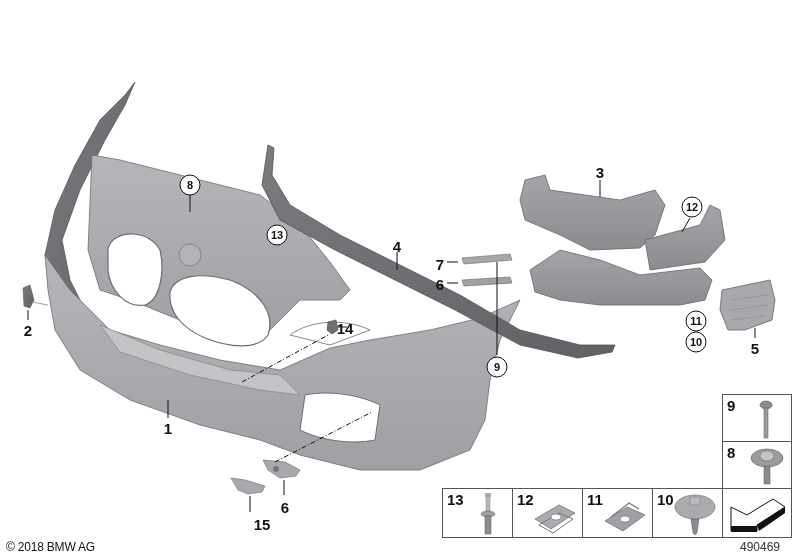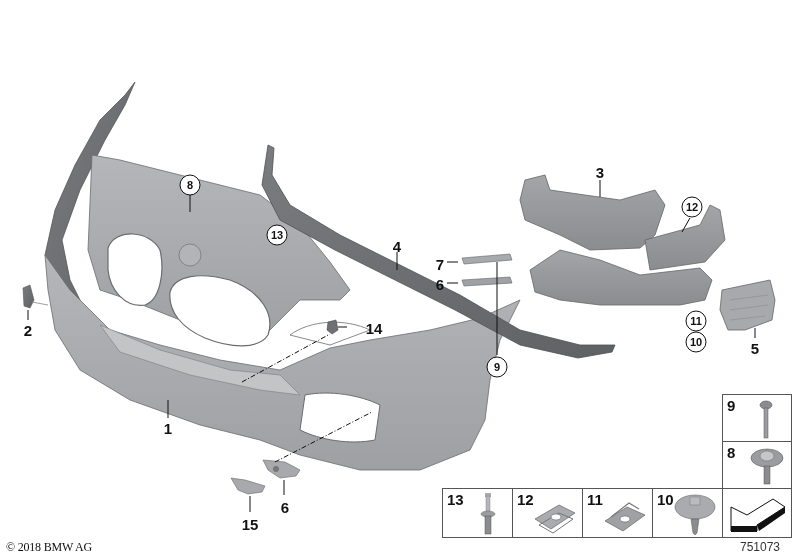--- a/index.html
+++ b/index.html
@@ -6,21 +6,21 @@
   body { width: 800px; height: 560px; position: relative; overflow: hidden;
          font-family: "Liberation Sans", sans-serif; color: #111; }
   #stage { position: absolute; left: 0; top: 0; width: 800px; height: 560px; }
   .callout { position: absolute; font-family: "Liberation Sans", sans-serif;
              font-weight: bold; font-size: 15px; color: #111; line-height: 1;
              transform: translate(-50%, -50%); white-space: nowrap; }
   .callout.circ { width: 19px; height: 19px; border: 1.4px solid #111; border-radius: 50%;
                   font-size: 11px; display: flex; align-items: center; justify-content: center;
                   background: #fff; }
   .copyright { position: absolute; left: 6px; top: 540px; font-size: 12px; color: #111;
-               font-family: Liberation Serif, serif; letter-spacing: -0.2px; }
+               font-family: Liberation Sans, sans-serif; letter-spacing: -0.2px; }
   .diagram-id { position: absolute; left: 740px; top: 540px; font-size: 12px; color: #333;
                 font-family: "Liberation Sans", sans-serif; }
   .hw-box { position: absolute; border: 1px solid #555; background: #fff; box-sizing: border-box; }
   .hw-num { position: absolute; left: 4px; top: 2px; font-weight: bold; font-size: 15px; color: #111; }
 </style>
 </head>
 <body>
 
 <div id="stage">
 <svg width="800" height="560" viewBox="0 0 800 560" xmlns="http://www.w3.org/2000/svg">
@@ -131,22 +131,22 @@
   <div class="callout" style="left:397px;top:246px;">4</div>
   <div class="callout" style="left:755px;top:348px;">5</div>
   <div class="callout" style="left:440px;top:284px;">6</div>
   <div class="callout" style="left:440px;top:264px;">7</div>
   <div class="callout circ" style="left:190px;top:185px;">8</div>
   <div class="callout circ" style="left:497px;top:367px;">9</div>
   <div class="callout circ" style="left:696px;top:342px;">10</div>
   <div class="callout circ" style="left:696px;top:321px;">11</div>
   <div class="callout circ" style="left:692px;top:207px;">12</div>
   <div class="callout circ" style="left:277px;top:235px;">13</div>
-  <div class="callout" style="left:374px;top:328px;">14</div>
-  <div class="callout" style="left:250px;top:524px;text-align:right;">15</div>
+  <div class="callout" style="left:345px;top:328px;">14</div>
+  <div class="callout" style="left:262px;top:524px;text-align:right;">15</div>
   <div class="callout" style="left:285px;top:507px;">6</div>
 
   
   <div>
     <div class="hw-box" style="left:722px;top:394px;width:70px;height:48px;">
       <span class="hw-num">9</span>
       <svg style="position:absolute;left:28px;top:4px;" width="30" height="42">
         <ellipse cx="15" cy="6" rx="6" ry="4" fill="#8a8c8f" stroke="#555" stroke-width="0.6"></ellipse>
         <rect x="13" y="9" width="4" height="30" fill="#9a9c9f" stroke="#555" stroke-width="0.5"></rect>
       </svg>
@@ -195,14 +195,14 @@
     <div class="hw-box" style="left:722px;top:488px;width:70px;height:50px;">
       <svg style="position:absolute;left:4px;top:4px;" width="62" height="42">
         <path d="M4 14 L20 22 L46 6 L58 14 L30 32 L30 38 L4 38 Z" fill="#fff" stroke="#111" stroke-width="1"></path>
         <path d="M30 32 L58 14 L58 20 L32 38 Z" fill="#111"></path>
         <rect x="4" y="33" width="26" height="6" fill="#111"></rect>
       </svg>
     </div>
   </div>
 
   <div class="copyright">© 2018 BMW AG</div>
-  <div class="diagram-id">751073</div>
+  <div class="diagram-id">490469</div>
 </div>
 
 </body></html>

